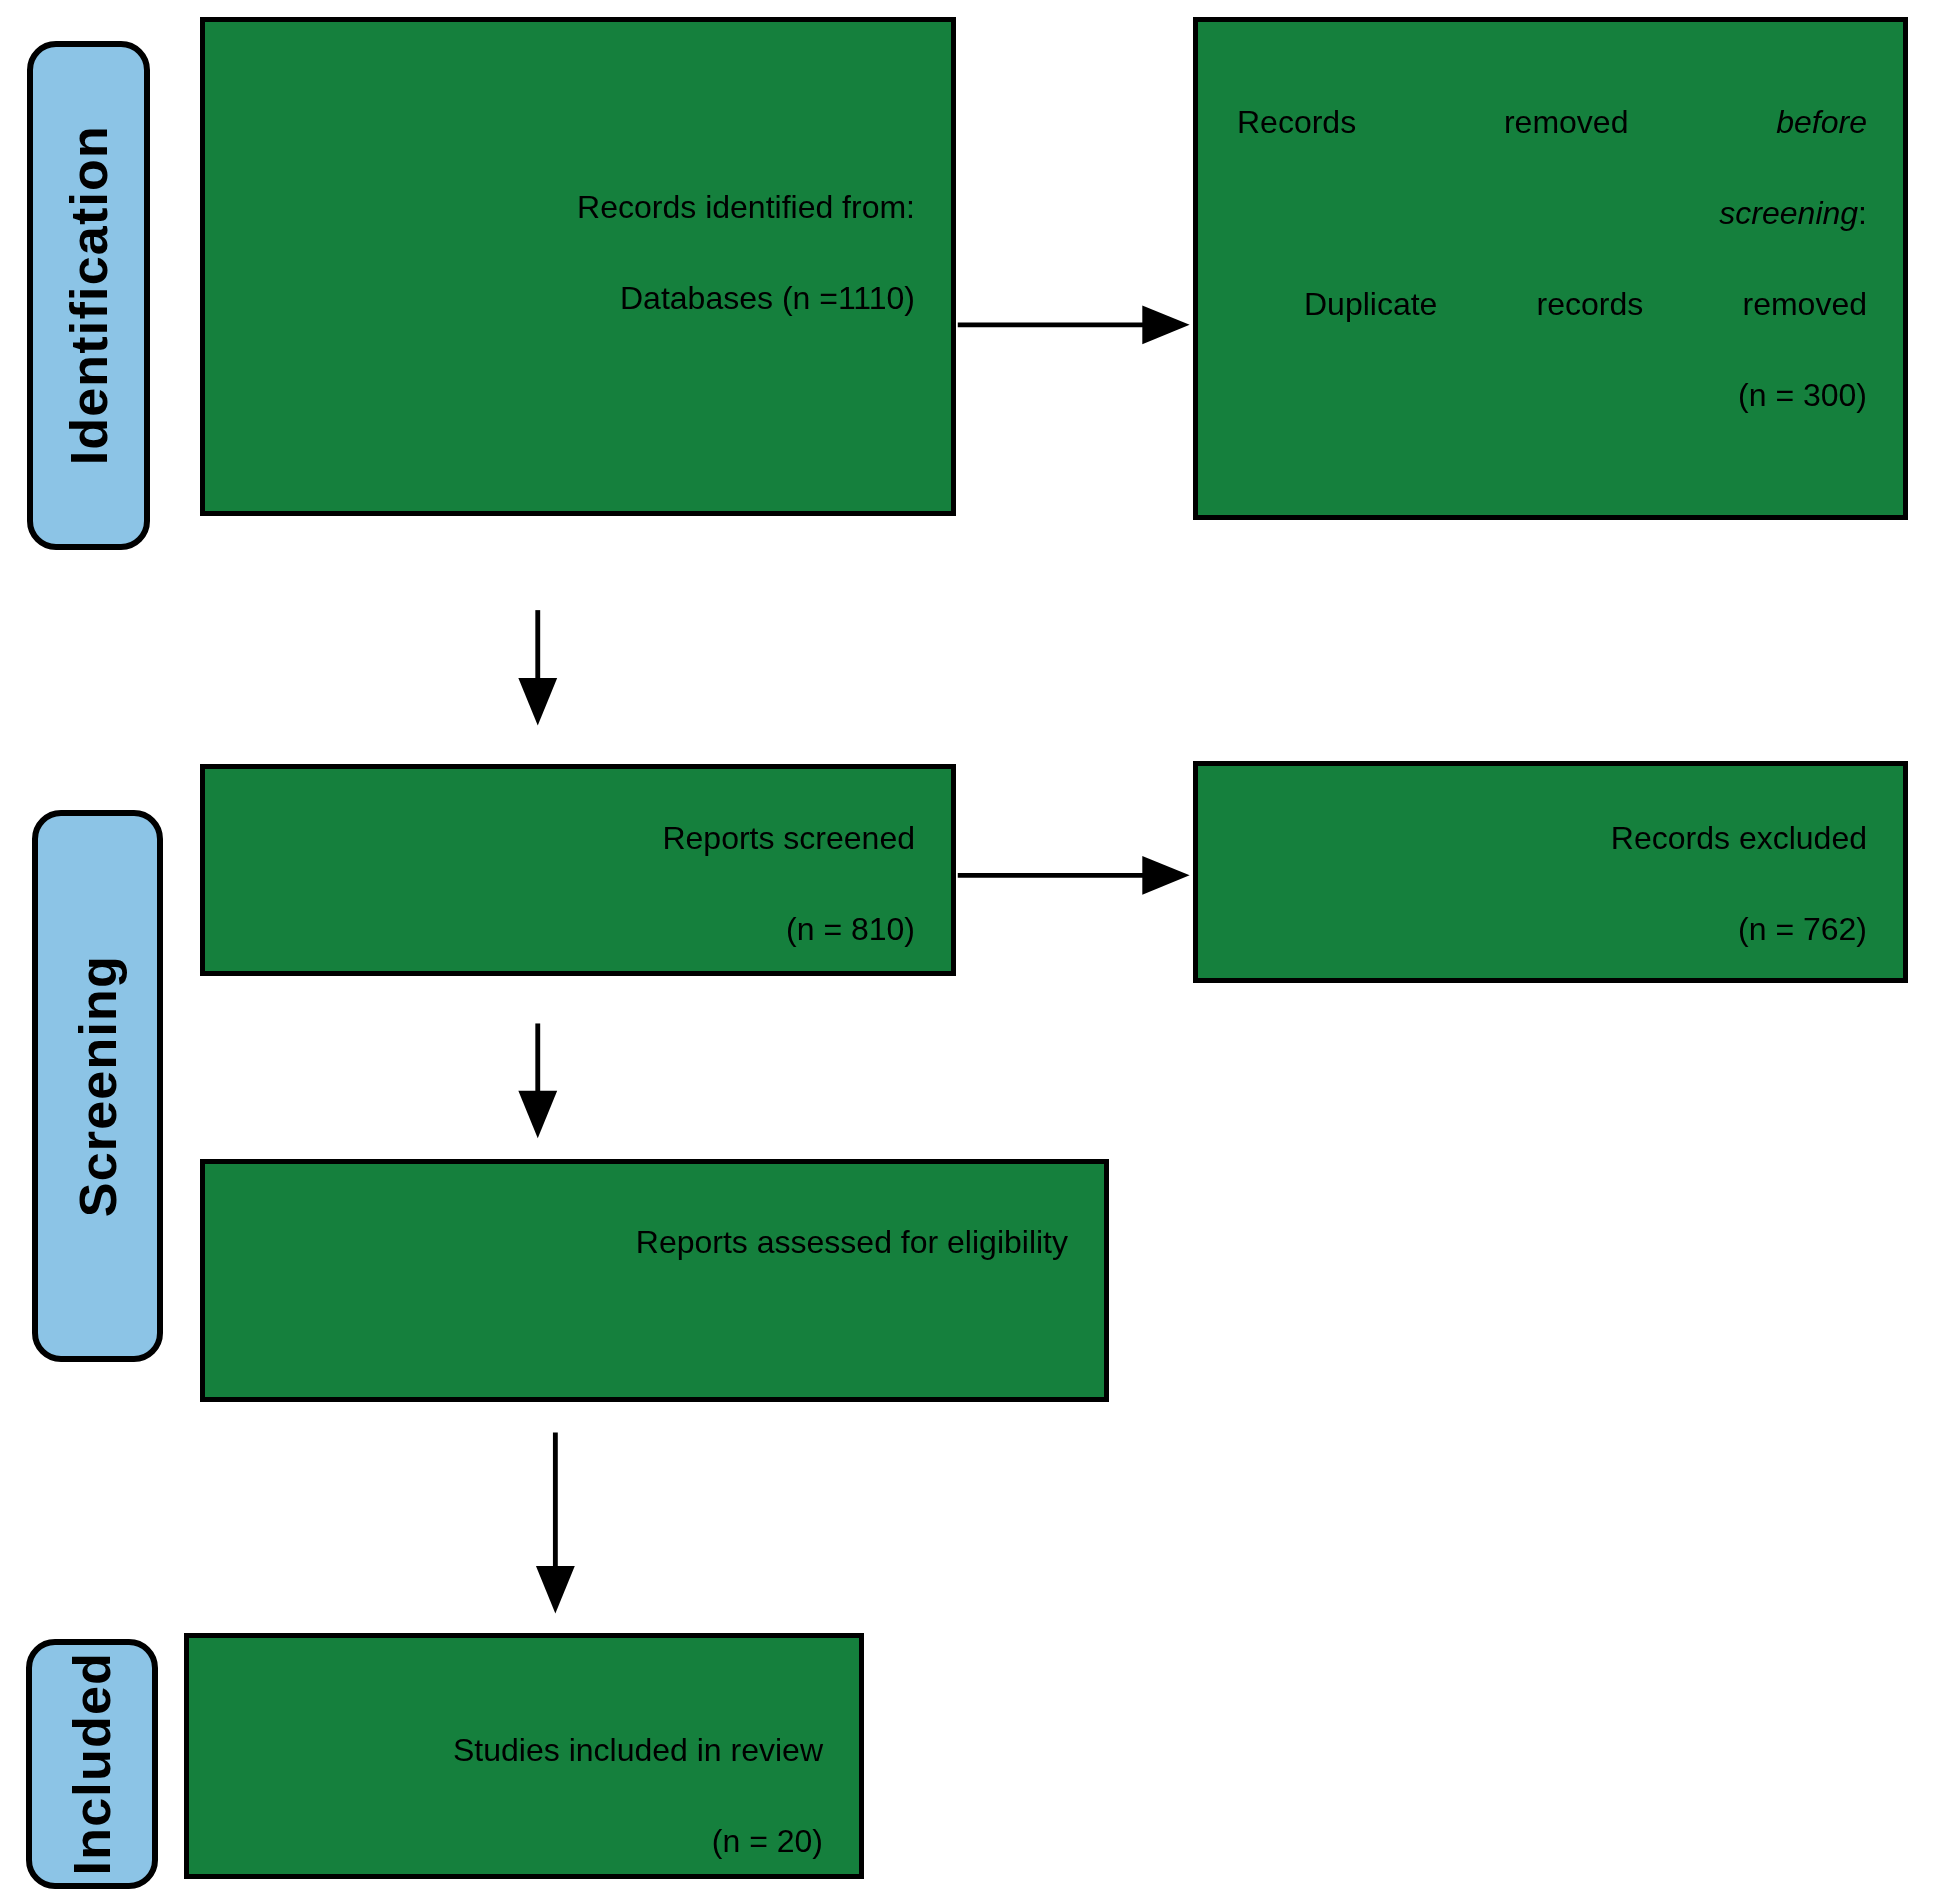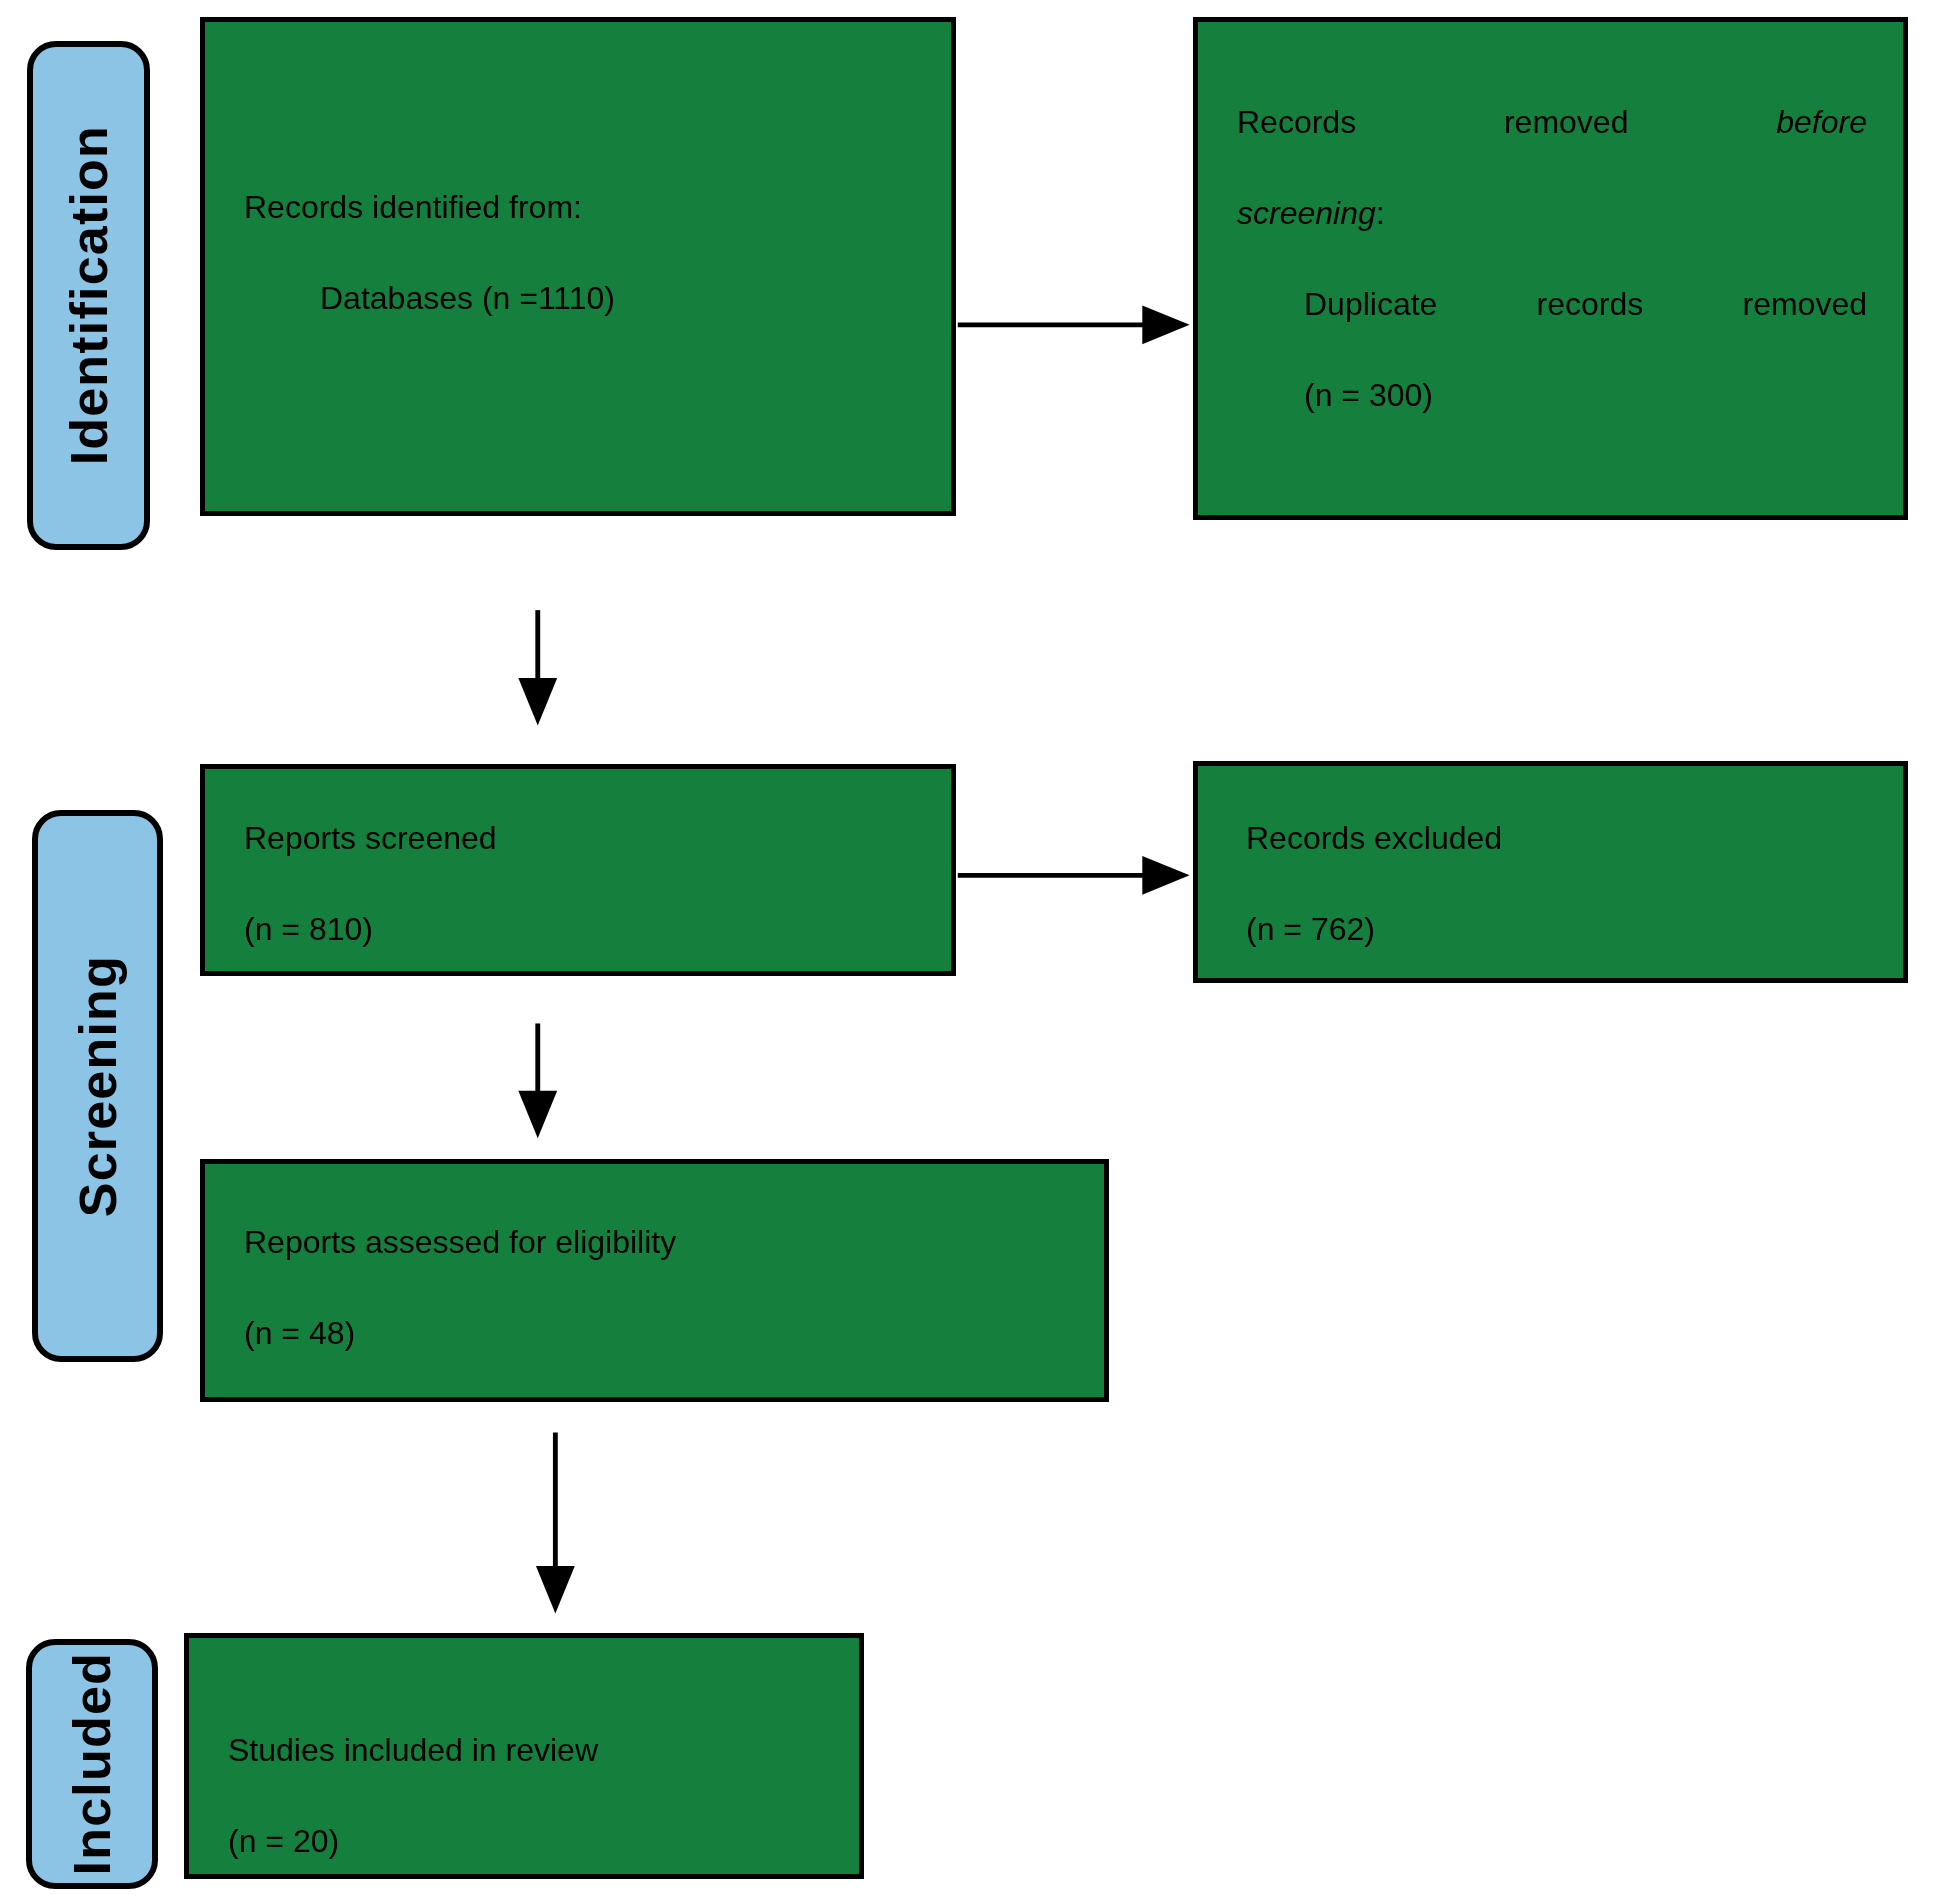--- a/index.html
+++ b/index.html
@@ -46,21 +46,21 @@
     background: #15803d;
     border: 5.5px solid #000000;
     box-sizing: border-box;
     font-size: 32px;
     line-height: 91px;
   }
   .pbox .inner {
     padding-left: 39px;
     padding-right: 36px;
   }
-  .line { height: 91px; white-space: nowrap; }
+  .line { height: 91px; white-space: nowrap; text-align: right; }
   .indent1 { margin-left: 76px; }
   .indent2 { margin-left: 67px; }
   .jline {
     display: flex;
     justify-content: space-between;
     height: 91px;
   }
   .jline.indent2 { margin-left: 67px; gap: 20px; }
   .em { font-style: italic; }
   
@@ -145,21 +145,20 @@
   <div class="pbox" style="left:1193px; top:761px; width:715px; height:222px;">
     <div class="inner pad-excluded">
       <div class="line">Records excluded</div>
       <div class="line">(n = 762)</div>
     </div>
   </div>
 
   <div class="pbox" style="left:200px; top:1159px; width:909px; height:243px;">
     <div class="inner pad-assessed">
       <div class="line">Reports assessed for eligibility</div>
-      <div class="line">(n = 48)</div>
     </div>
   </div>
 
   <div class="pbox" style="left:184px; top:1633px; width:680px; height:246px;">
     <div class="inner pad-included">
       <div class="line">Studies included in review</div>
       <div class="line">(n = 20)</div>
     </div>
   </div>
 

